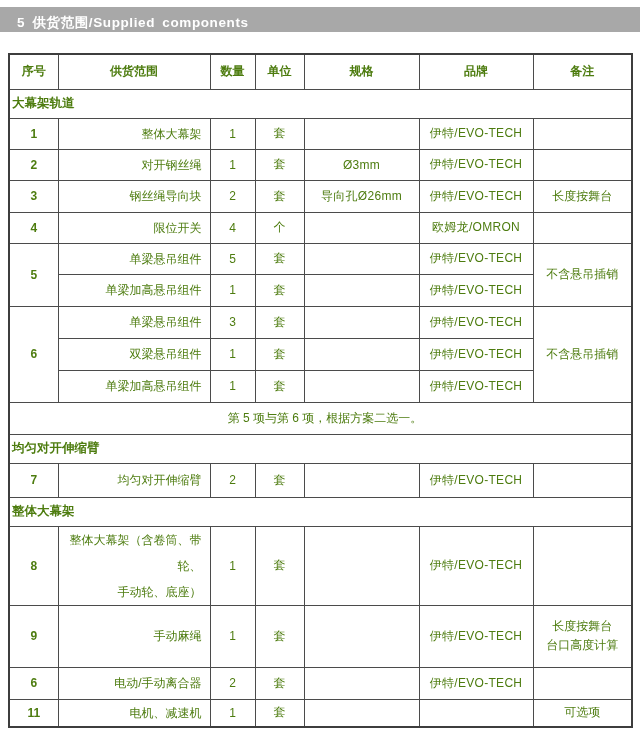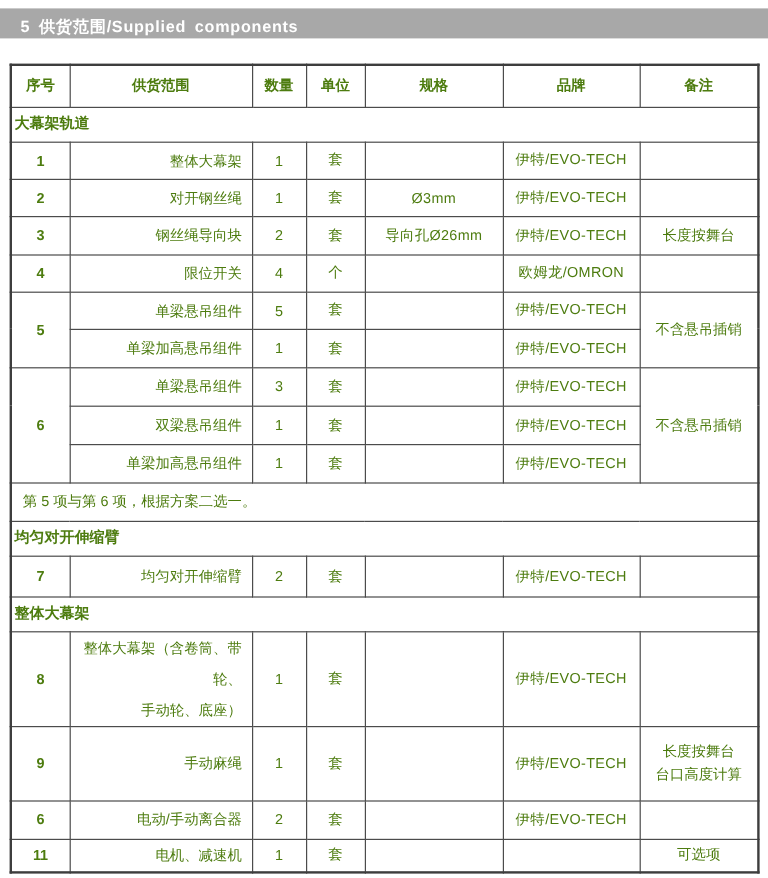--- a/index.html
+++ b/index.html
@@ -28,21 +28,21 @@
   .components th{font-weight:bold;font-size:12px;background:#ffffff;}
   td.c-no{font-weight:bold;}
   td.c-name{
     text-align:right;padding:0 8px 0 10px;white-space:pre-line;line-height:26px;
   }
   td.c-spec,td.c-brand{letter-spacing:0.3px;}
   td.c-note{white-space:pre-line;line-height:19px;padding:0 4px;}
   tr.section-row td{
     text-align:left;font-weight:bold;font-size:12.5px;padding-left:2px;
   }
-  tr.note-row td{text-align:left;padding-left:9px;margin-top:44px;}
+  tr.note-row td{text-align:center;padding-left:9px;margin-top:44px;}
 </style>
 </head>
 <body>
 
 <div class="title-bar">
   <span class="title-text">5 供货范围/Supplied components</span>
 </div>
 
 <table class="components">
   <colgroup>

